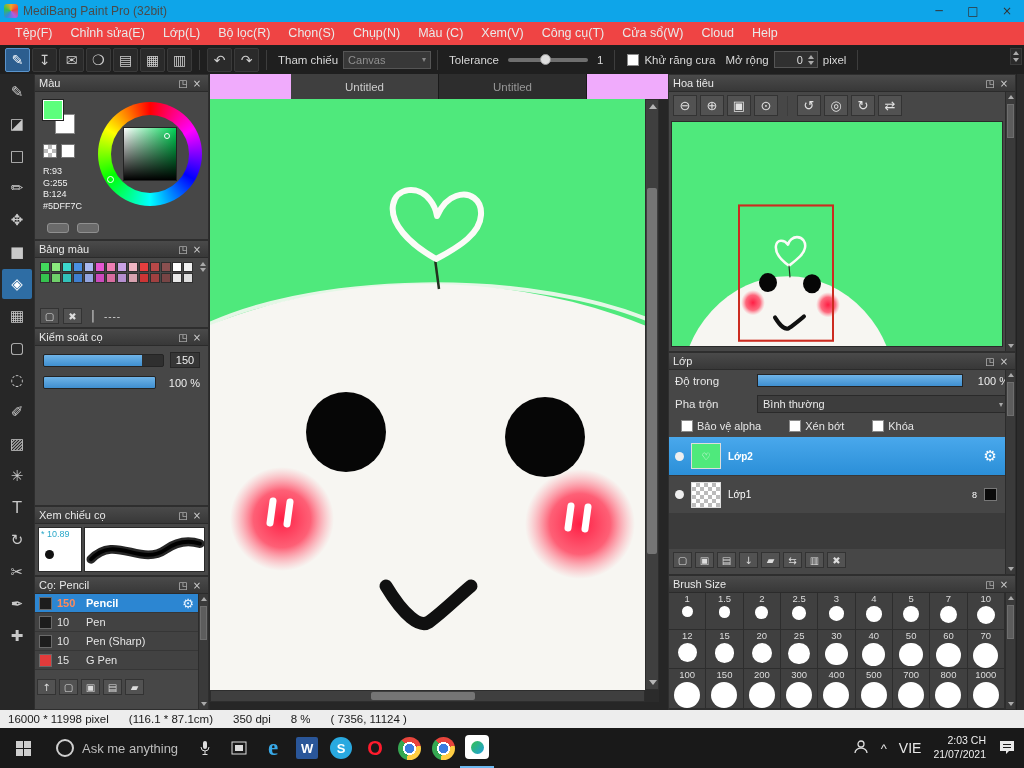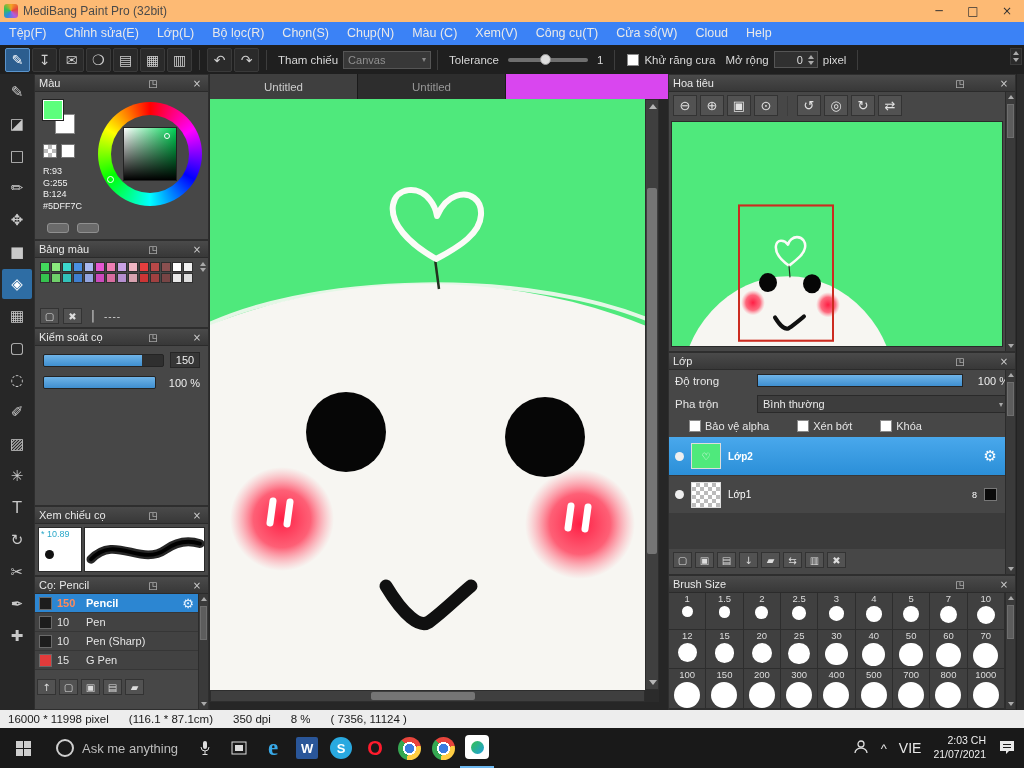--- a/index.html
+++ b/index.html
@@ -2,29 +2,29 @@
 <html><head>
 <meta charset="utf-8">
 <style>
   * { margin:0; padding:0; box-sizing:border-box; user-select:none; }
   html,body { width:1024px; height:768px; overflow:hidden; }
   body { font-family:"Liberation Sans",sans-serif; font-size:12px; background:#000; }
   .glyph { font-family:"DejaVu Sans",sans-serif; }
   #app { position:relative; width:1024px; height:768px; display:flex; flex-direction:column; background:#3c3c3c; }
 
   
-  #titlebar { height:22px; background:#fdba74; display:flex; align-items:center; padding-left:4px; flex:0 0 auto; }
+  #titlebar { height:22px; background:#0ea5e9; display:flex; align-items:center; padding-left:4px; flex:0 0 auto; }
   .app-icon { width:14px; height:14px; border-radius:3px; margin-right:5px;
     background:conic-gradient(#f5a623,#e8453c,#b05ce0,#2f8ae0,#35c24e,#f5a623); }
   #titlebar .title { color:#4a4a4a; font-size:12px; flex:1; }
   .wbtns { display:flex; }
   .wbtn { width:34px; height:21px; display:flex; align-items:center; justify-content:center; color:#333; font-size:12px; cursor:default; }
 
   
-  #menubar { height:23px; background:#3b82f6; display:flex; align-items:center; padding-left:0; flex:0 0 auto; }
+  #menubar { height:23px; background:#ef4444; display:flex; align-items:center; padding-left:6px; flex:0 0 auto; }
   .menu-item { color:#e9e9e9; font-size:12.5px; padding:0 9px; line-height:23px; }
 
   
   #toolbar { height:29px; background:#1f1f1f; display:flex; align-items:center; padding-left:4px; flex:0 0 auto; position:relative; }
   .tbtn { width:25px; height:24px; margin:0 1px; display:flex; align-items:center; justify-content:center;
           color:#cfcfcf; font-size:14px; border-radius:2px; background:#2a2a2a; border:1px solid #3a3a3a; }
   .tbtn.active { background:#2c5e8f; border-color:#5a94cc; color:#fff; }
   .vsep { width:1px; height:20px; background:#3d3d3d; margin:0 6px; }
   .tlabel { color:#d8d8d8; font-size:11.5px; margin:0 5px; white-space:nowrap; }
   .tselect { width:88px; height:18px; background:#383838; border:1px solid #555; display:flex; align-items:center; padding:0 4px; color:#8f8f8f; font-size:11px; }
@@ -46,21 +46,21 @@
   #toolstrip { width:34px; background:#272727; display:flex; flex-direction:column; align-items:center; padding-top:2px; flex:0 0 auto; }
   .tool { width:30px; height:30px; display:flex; align-items:center; justify-content:center; color:#c9c9c9; font-size:15px; margin:1px 0; border-radius:2px; }
   .tool.active { background:#2e6da4; color:#fff; }
 
   
   #leftdock { width:176px; background:#474747; display:flex; flex-direction:column; flex:0 0 auto; border-right:1px solid #2a2a2a; }
   #rightdock { width:356px; flex:0 0 auto; display:flex; }
   #rpanels { width:348px; display:flex; flex-direction:column; background:#474747; }
   #dockbar { width:8px; background:#2c2c2c; border-left:1px solid #222; }
   .panel { display:flex; flex-direction:column; border:1px solid #2e2e2e; min-height:0; }
-  .phead { height:17px; flex:0 0 auto; background:linear-gradient(#4a4a4a,#383838); display:flex; align-items:center; padding:0 4px; border-bottom:1px solid #2b2b2b;gap:30px; }
+  .phead { height:17px; flex:0 0 auto; background:linear-gradient(#4a4a4a,#383838); display:flex; align-items:center; padding:0 4px; border-bottom:1px solid #2b2b2b; }
   .phead .ptitle { color:#e8e8e8; font-size:11px; flex:1; }
   .phd-btn { color:#cfcfcf; font-size:10px; width:14px; text-align:center; }
   .pbody { flex:1; position:relative; min-height:0; }
 
   
   #p-color { height:166px; flex:0 0 auto; }
   .fg-swatch { position:absolute; left:8px; top:8px; width:20px; height:20px; background:#5DFF7C; border:1px solid #fff; outline:1px solid #222; z-index:2; }
   .bg-swatch { position:absolute; left:20px; top:22px; width:20px; height:20px; background:#fff; border:1px solid #888; }
   .checker, .mini-checker { background:repeating-conic-gradient(#bbb 0 25%, #fff 0 50%); background-size:8px 8px; }
   .trans-sw { position:absolute; left:8px; top:52px; width:14px; height:14px; border:1px solid #777; }
@@ -114,21 +114,21 @@
   .brush-row.sel .b-name { color:#fff; font-weight:bold; }
   .b-gear { color:#eaf4ff; font-size:13px; }
   .brush-bar { position:absolute; left:2px; bottom:14px; display:flex; gap:3px; }
   .vsb { position:absolute; right:0; top:0; bottom:0; width:10px; background:#3a3a3a; border-left:1px solid #2c2c2c; }
   .vsb::before { content:""; position:absolute; top:3px; left:2px; border-left:3px solid transparent; border-right:3px solid transparent; border-bottom:4px solid #aaa; }
   .vsb::after { content:""; position:absolute; bottom:3px; left:2px; border-left:3px solid transparent; border-right:3px solid transparent; border-top:4px solid #aaa; }
   .vsb .thumb { position:absolute; left:1px; right:1px; top:12px; height:34px; background:#5d5d5d; border:1px solid #6e6e6e; }
 
   
   #canvaszone { flex:1; display:flex; flex-direction:column; background:#2b2b2b; min-width:0; }
-  #tabs { height:25px; background:#d946ef; display:flex; flex:0 0 auto; }
+  #tabs { height:25px; background:#f0abfc; display:flex; flex:0 0 auto;justify-content:center; }
   .tab { width:148px; display:flex; align-items:center; justify-content:center; font-size:11.5px; border-right:1px solid #1a1a1a; }
   .tab1 { background:#3f3f3f; color:#ccc; }
   .tab2 { background:#2d2d2d; color:#979797; }
   #canvasview { flex:1; position:relative; min-height:0; }
   #artwork { position:absolute; left:0; top:0; width:calc(100% - 23px); height:calc(100% - 20px); display:block; }
   .cv-sbv { position:absolute; top:0; bottom:20px; right:9px; width:14px; background:#3f3f3f; border:1px solid #2d2d2d; }
   .cv-sbv::before { content:""; position:absolute; top:4px; left:3px; border-left:4px solid transparent; border-right:4px solid transparent; border-bottom:5px solid #b5b5b5; }
   .cv-sbv::after { content:""; position:absolute; bottom:4px; left:3px; border-left:4px solid transparent; border-right:4px solid transparent; border-top:5px solid #b5b5b5; }
   .cv-sbv .thumb { position:absolute; left:1px; right:1px; top:15%; height:62%; background:#757575; border-radius:2px; }
   .cv-sbh { position:absolute; left:0; right:23px; bottom:8px; height:12px; background:#3f3f3f; border:1px solid #2d2d2d; }
@@ -145,21 +145,21 @@
 
   
   #p-layers { height:223px; flex:0 0 auto; }
   .lay-row { display:flex; align-items:center; padding:4px 6px; gap:6px; }
   .lay-label { width:76px; color:#e5e5e5; font-size:11.5px; flex:0 0 auto; }
   .lay-slider { flex:1; height:13px; background:#2f2f2f; border:1px solid #242424; position:relative; overflow:hidden; }
   .lay-slider .fill { position:absolute; left:0; top:0; bottom:0; width:100%; background:linear-gradient(#6fb4e8,#3f8fd0); }
   .lay-val { width:40px; color:#eee; font-size:11px; text-align:right; flex:0 0 auto; }
   .lay-select { flex:1; height:18px; background:#3d3d3d; border:1px solid #2a2a2a; display:flex; align-items:center; padding:0 5px; color:#e8e8e8; font-size:11px; }
   .lay-select .caret { margin-left:auto; font-size:8px; color:#aaa; }
-  .chk-row { display:flex; align-items:center; gap:4px; padding:3px 6px 5px 14px; }
+  .chk-row { display:flex; align-items:center; gap:4px; padding:3px 6px 5px 6px; }
   .chk-row .gap { width:14px; }
   .chk-label { color:#e5e5e5; font-size:11px; }
   .layer-item { height:38px; display:flex; align-items:center; gap:7px; padding:0 8px 0 6px; margin-right:10px; }
   .layer-item.sel { background:linear-gradient(#49a8ec,#2b8fd8); }
   .layer-item.l2 { background:#464646; border-top:1px solid #383838; }
   .vis-dot { width:9px; height:9px; border-radius:50%; background:#efefef; flex:0 0 auto; }
   .lthumb { width:30px; height:26px; border:1px solid #ddd; flex:0 0 auto; display:flex; align-items:center; justify-content:center; }
   .lthumb.green { background:#4fe97c; color:#fff; font-size:10px; }
   .layer-name { flex:1; color:#fff; font-size:10px; }
   .layer-item.sel .layer-name { font-weight:bold; }

